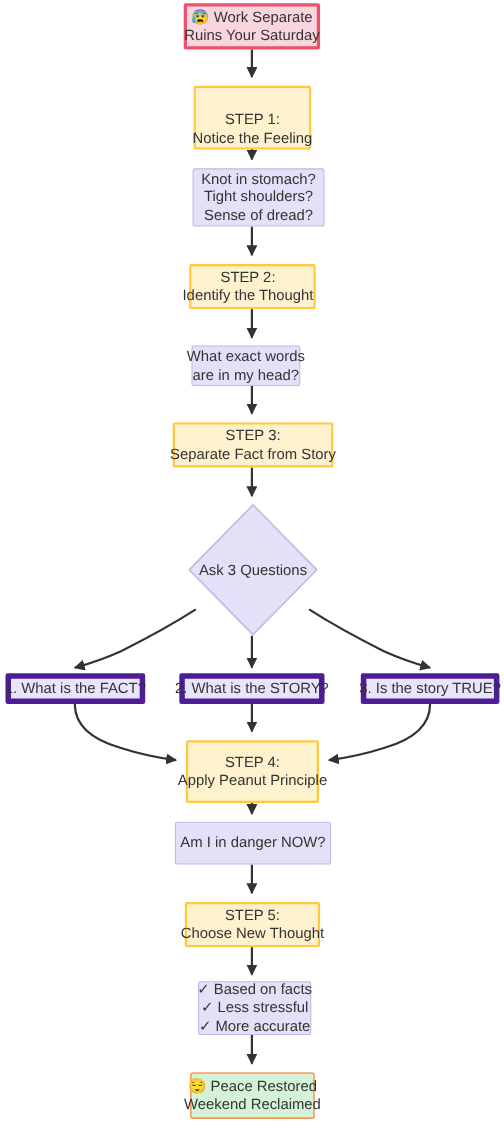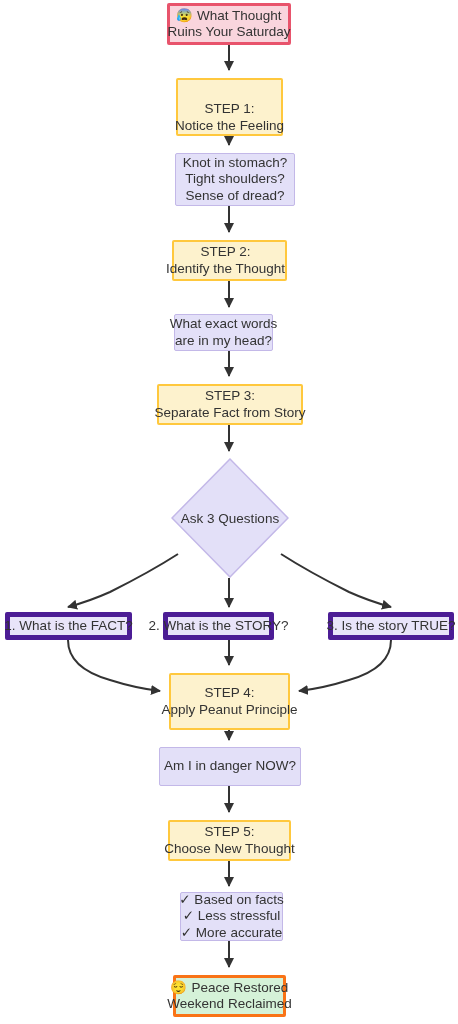--- a/index.html
+++ b/index.html
@@ -53,21 +53,21 @@
   .node-detail {
     background: #e3e0f8;
     border: 1px solid #c3b8e8;
   }
   .node-branch {
     background: #e8e4f9;
     border: 5px solid #4c1d95;
   }
   .node-end {
     background: #d5f2d8;
-    border: 3px solid #f97316;
+    border: 1px solid #f97316;
   }
   .node-diamond {
     position: absolute;
     z-index: 3;
   }
   .node-diamond .dshape {
     position: absolute;
     left: 0; top: 0;
     width: 100%;
     height: 100%;
@@ -112,21 +112,21 @@
       <path d="M229,640 L229,665"></path>
       <path d="M391,640 Q391,668 349,680 Q324,688 299,691"></path>
       <path d="M229,714 L229,740"></path>
       <path d="M229,786 L229,812"></path>
       <path d="M229,861 L229,886"></path>
       <path d="M229,941 L229,967"></path>
     </g>
   </svg>
 
   <div class="node node-start" style="left:167px; top:3px; width:124px; height:42px;">
-    <span><span class="emoji">😰</span> <span>What Thought</span><br><span>Ruins Your Saturday</span></span>
+    <span><span class="emoji">😰</span> <span>Work Separate</span><br><span>Ruins Your Saturday</span></span>
   </div>
 
   <div class="node node-step" style="left:176px; top:78px; width:107px; height:58px;align-items:flex-end;">
     <span><span>STEP 1:</span><br><span>Notice the Feeling</span></span>
   </div>
 
   <div class="node node-detail" style="left:175px; top:153px; width:120px; height:53px;">
     <span><span>Knot in stomach?</span><br><span>Tight shoulders?</span><br><span>Sense of dread?</span></span>
   </div>
 
@@ -146,21 +146,21 @@
     <svg class="dshape" viewBox="0 0 118 120" preserveAspectRatio="none">
       <polygon points="59,1 117,60 59,119 1,60" fill="#e3e0f8" stroke="#c3b8e8" stroke-width="1.5"></polygon>
     </svg>
     <div class="dlabel">Ask 3 Questions</div>
   </div>
 
   <div class="node node-branch" style="left:5px; top:612px; width:127px; height:28px;">
     <span>1. What is the FACT?</span>
   </div>
 
-  <div class="node node-branch" style="left:163px; top:612px; width:111px; height:28px;">
+  <div class="node node-branch" style="left:163px; top:612px; width:132px; height:28px;">
     <span>2. What is the STORY?</span>
   </div>
 
   <div class="node node-branch" style="left:328px; top:612px; width:126px; height:28px;">
     <span>3. Is the story TRUE?</span>
   </div>
 
   <div class="node node-step" style="left:169px; top:673px; width:121px; height:57px;">
     <span><span>STEP 4:</span><br><span>Apply Peanut Principle</span></span>
   </div>

